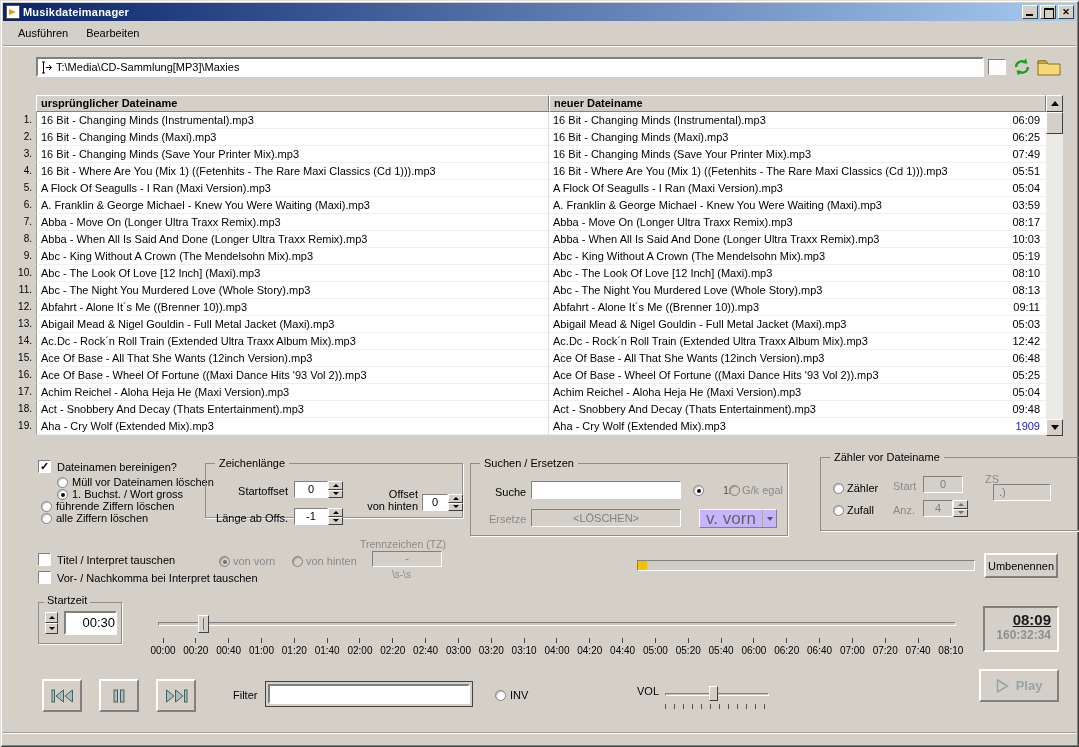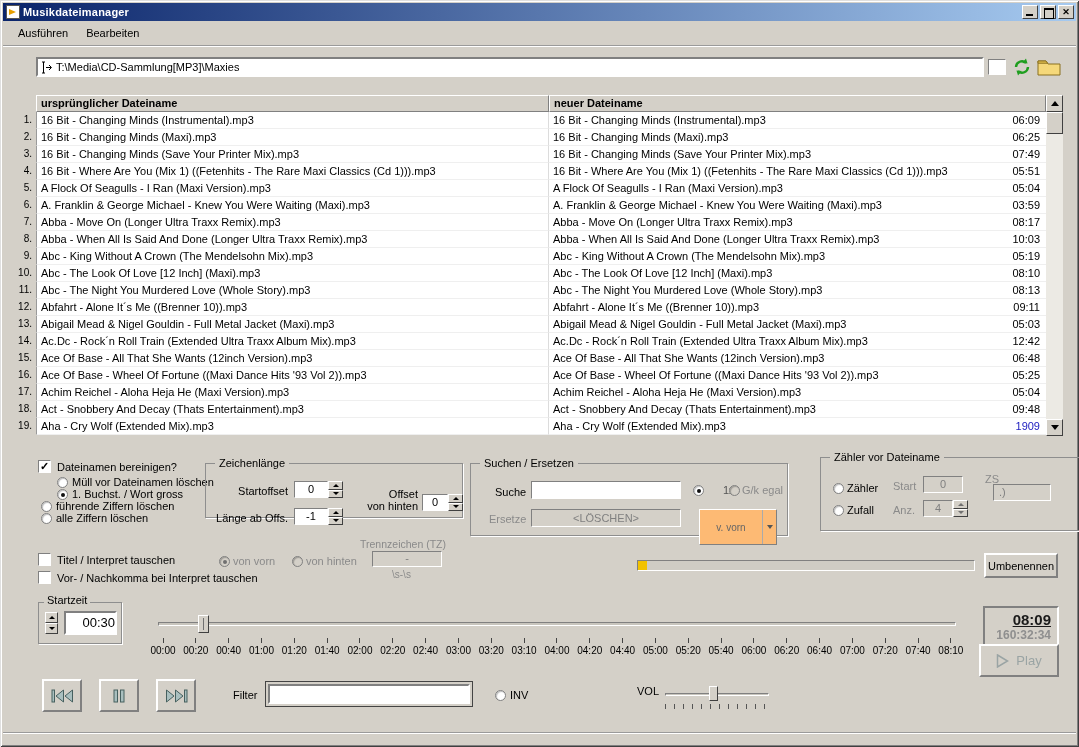--- a/index.html
+++ b/index.html
@@ -85,22 +85,22 @@
 
   .valbox { position:absolute; height:17px; border:1px solid; border-color:#808080 #fff #fff #808080; background:#fff;
     font-size:11px; text-align:center; line-height:15px; }
   .spin { position:absolute; width:15px; height:17px; display:flex; flex-direction:column; }
   .spin > div { flex:1; border:1px solid; border-color:#fff #404040 #404040 #fff; background:#d4d0c8;
     display:flex; align-items:center; justify-content:center; }
   .spin .t { width:0;height:0;border-left:3px solid transparent;border-right:3px solid transparent;border-bottom:3px solid #000; }
   .spin .b { width:0;height:0;border-left:3px solid transparent;border-right:3px solid transparent;border-top:3px solid #000; }
   .spin.dis .t { border-bottom-color:#707070; } .spin.dis .b { border-top-color:#707070; }
 
-  .ddown { position:absolute; height:36px; border:1px solid; border-color:#fff #808080 #808080 #fff; background:#fdba74;
-    font-size:10px; color:#666; display:flex; align-items:center; }
+  .ddown { position:absolute; height:19px; border:1px solid; border-color:#fff #808080 #808080 #fff; background:#c4b5fd;
+    font-size:17px; color:#666; display:flex; align-items:center; }
   .ddown .txt { flex:1; text-align:center; }
   .ddown .arr { width:14px; height:100%; border-left:1px solid #aaa; display:flex; align-items:center; justify-content:center; }
 
   .txtinput { position:absolute; border:1px solid; border-color:#808080 #fff #fff #808080; background:#fff; font-size:11px;
     padding:1px 4px; line-height:14px; }
 
   
   .progress { position:absolute; left:637px; top:560px; width:338px; height:11px;
     border:1px solid; border-color:#808080 #fff #fff #808080; background:#cfccc4; }
   .progress .fill { height:100%; background:#f2c200; }
@@ -136,23 +136,23 @@
   .tbtn2 { position:absolute; top:679px; width:40px; height:33px; border:2px solid; border-color:#fff #808080 #808080 #fff;
     background:#d4d0c8; display:flex; align-items:center; justify-content:center; }
   .filter-outer { position:absolute; left:265px; top:681px; width:208px; height:26px; border:1px solid #444;
     background:#d4d0c8; padding:2px; }
   .filter-inner { width:100%; height:100%; border:2px solid; border-color:#808080 #fff #fff #808080; background:#fff; }
   .vol { position:absolute; left:663px; top:685px; width:108px; height:26px; }
   .vol .track { position:absolute; left:2px; right:2px; top:8px; height:3px; border:1px solid; border-color:#808080 #fff #fff #808080; background:#c8c5bd; }
   .vol .thumb { position:absolute; left:46px; top:1px; width:9px; height:15px; border:1px solid; border-color:#fff #404040 #404040 #fff; background:#d4d0c8; }
   .vol .vticks { position:absolute; left:2px; right:2px; top:19px; height:5px;
     background:repeating-linear-gradient(90deg,#555 0 1px,transparent 1px 9px); }
-  .playbtn { position:absolute; left:979px; top:644px; width:80px; height:33px; border:2px solid; border-color:#fff #808080 #808080 #fff;
+  .playbtn { position:absolute; left:979px; top:669px; width:80px; height:33px; border:2px solid; border-color:#fff #808080 #808080 #fff;
     background:#d4d0c8; display:flex; align-items:center; justify-content:center; gap:7px;
-    color:#9aa4a4; font-weight:normal; font-size:13px; }
+    color:#9aa4a4; font-weight:bold; font-size:13px; }
   .statusbar { position:absolute; left:3px; right:3px; bottom:3px; height:11px; border-top:1px solid #ffffff; box-shadow:0 -1px 0 #9a9a9a; }
 </style>
 </head>
 <body>
 
 <div class="window">
 
   <div class="titlebar">
     <div class="appicon"></div>
     <div class="title">Musikdateimanager</div>

